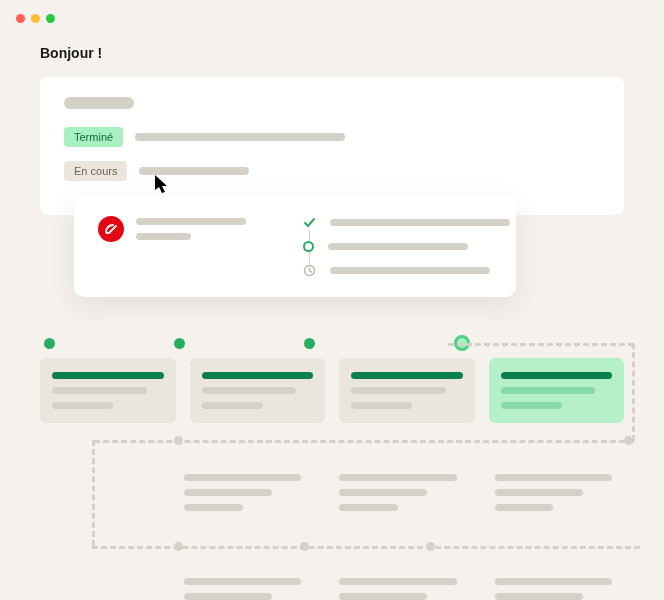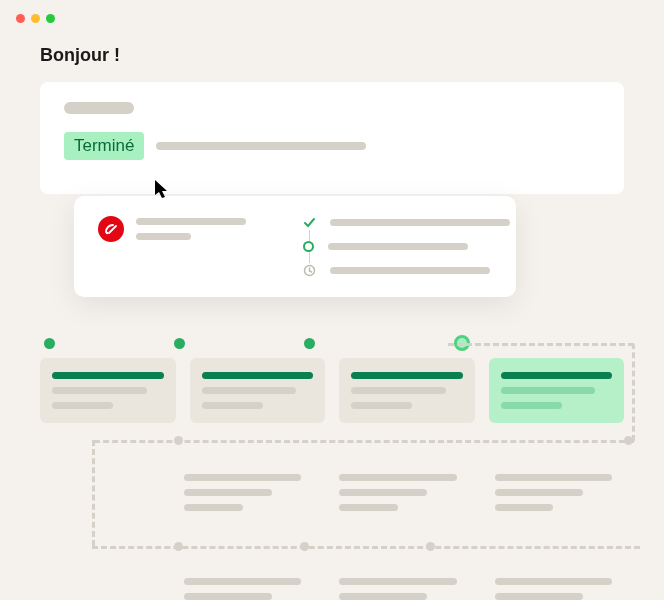--- a/index.html
+++ b/index.html
@@ -21,21 +21,21 @@
     .window-dot {
       width: 9px;
       height: 9px;
       border-radius: 50%;
     }
     .dot-red { background: #ff5f56; }
     .dot-yellow { background: #ffbd2e; }
     .dot-green { background: #27c93f; }
     
     .greeting {
-      font-size: 18px;
+      font-size: 14px;
       font-weight: 800;
       color: #1a1a1a;
       padding: 8px 40px 16px;
     }
     
     .tracking-card {
       background: white;
       border-radius: 8px;
       margin: 0 40px;
       padding: 20px 24px;
@@ -59,21 +59,21 @@
       border-radius: 6px;
     }
     
     .status-row {
       display: flex;
       align-items: center;
       gap: 12px;
       margin-bottom: 14px;
     }
     .status-badge {
-      font-size: 17px;
+      font-size: 11px;
       padding: 4px 10px;
       border-radius: 4px;
       font-weight: 500;
     }
     .badge-done {
       background: #a8f0c0;
       color: #0a6b3a;
     }
     .badge-progress {
       background: #ebe6dd;
@@ -241,20 +241,24 @@
 <div class="tracking-card">
   <div class="tracking-header">
     <div class="header-skeleton"></div>
   </div>
 
   <div class="status-row">
     <span class="status-badge badge-done">Terminé</span>
     <div class="skeleton-line" style="width:210px;height:8px"></div>
   </div>
 
+  <div class="status-row">
+    <span class="status-badge badge-progress">En cours</span>
+    <div class="skeleton-line" style="width:110px;height:8px"></div>
+  </div>
 
   <div class="cursor">
     <svg width="16" height="20" viewBox="0 0 16 20">
       <path d="M0 0 L0 15 L4 12 L7 18 L10 17 L7 11 L12 11 Z" fill="#000"></path>
     </svg>
   </div>
 </div>
 
 <div class="detail-popup">
   <div class="popup-left">

